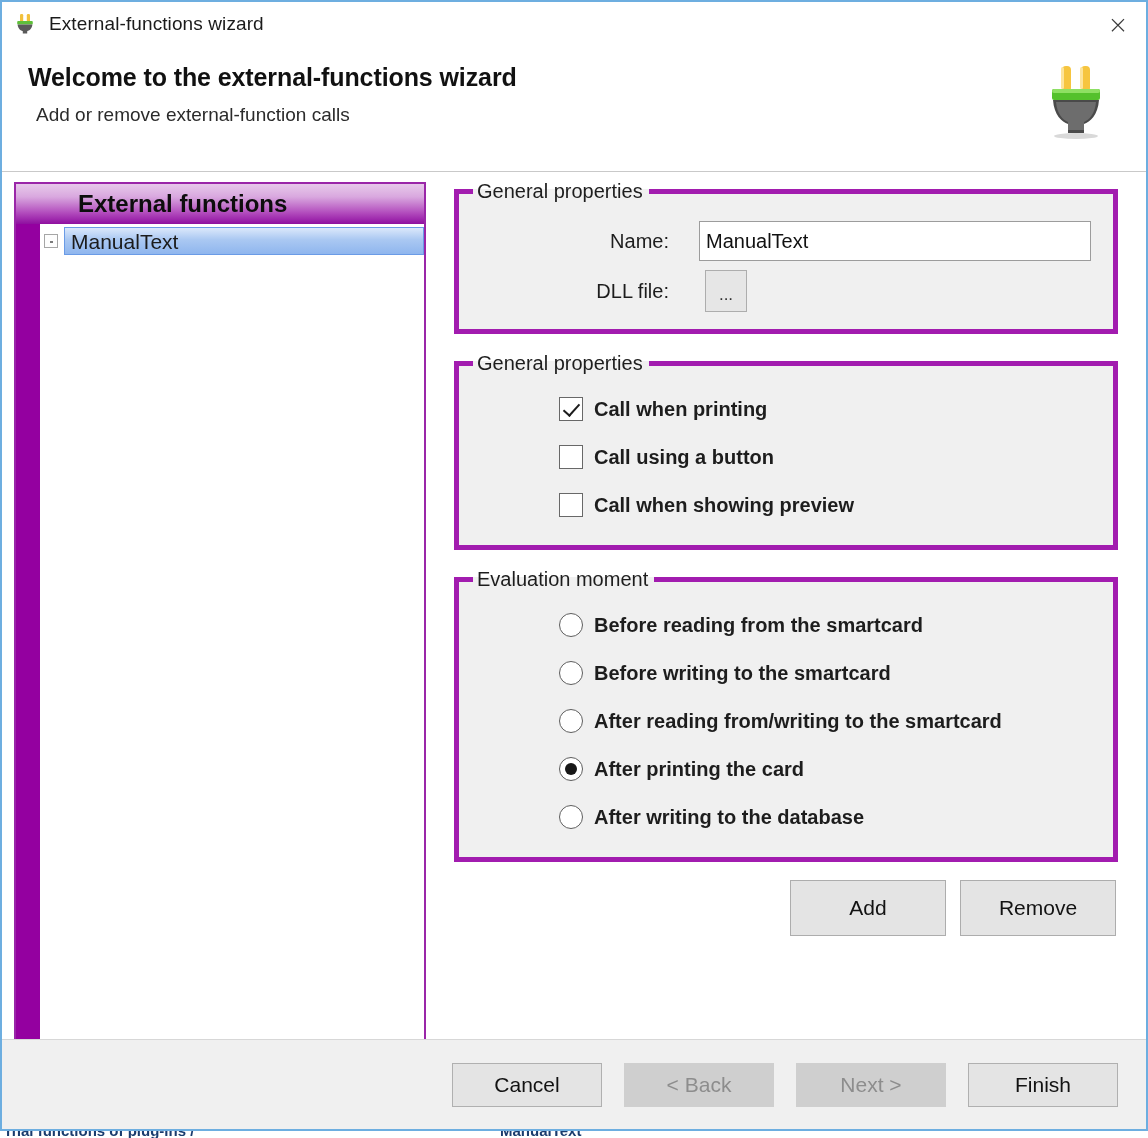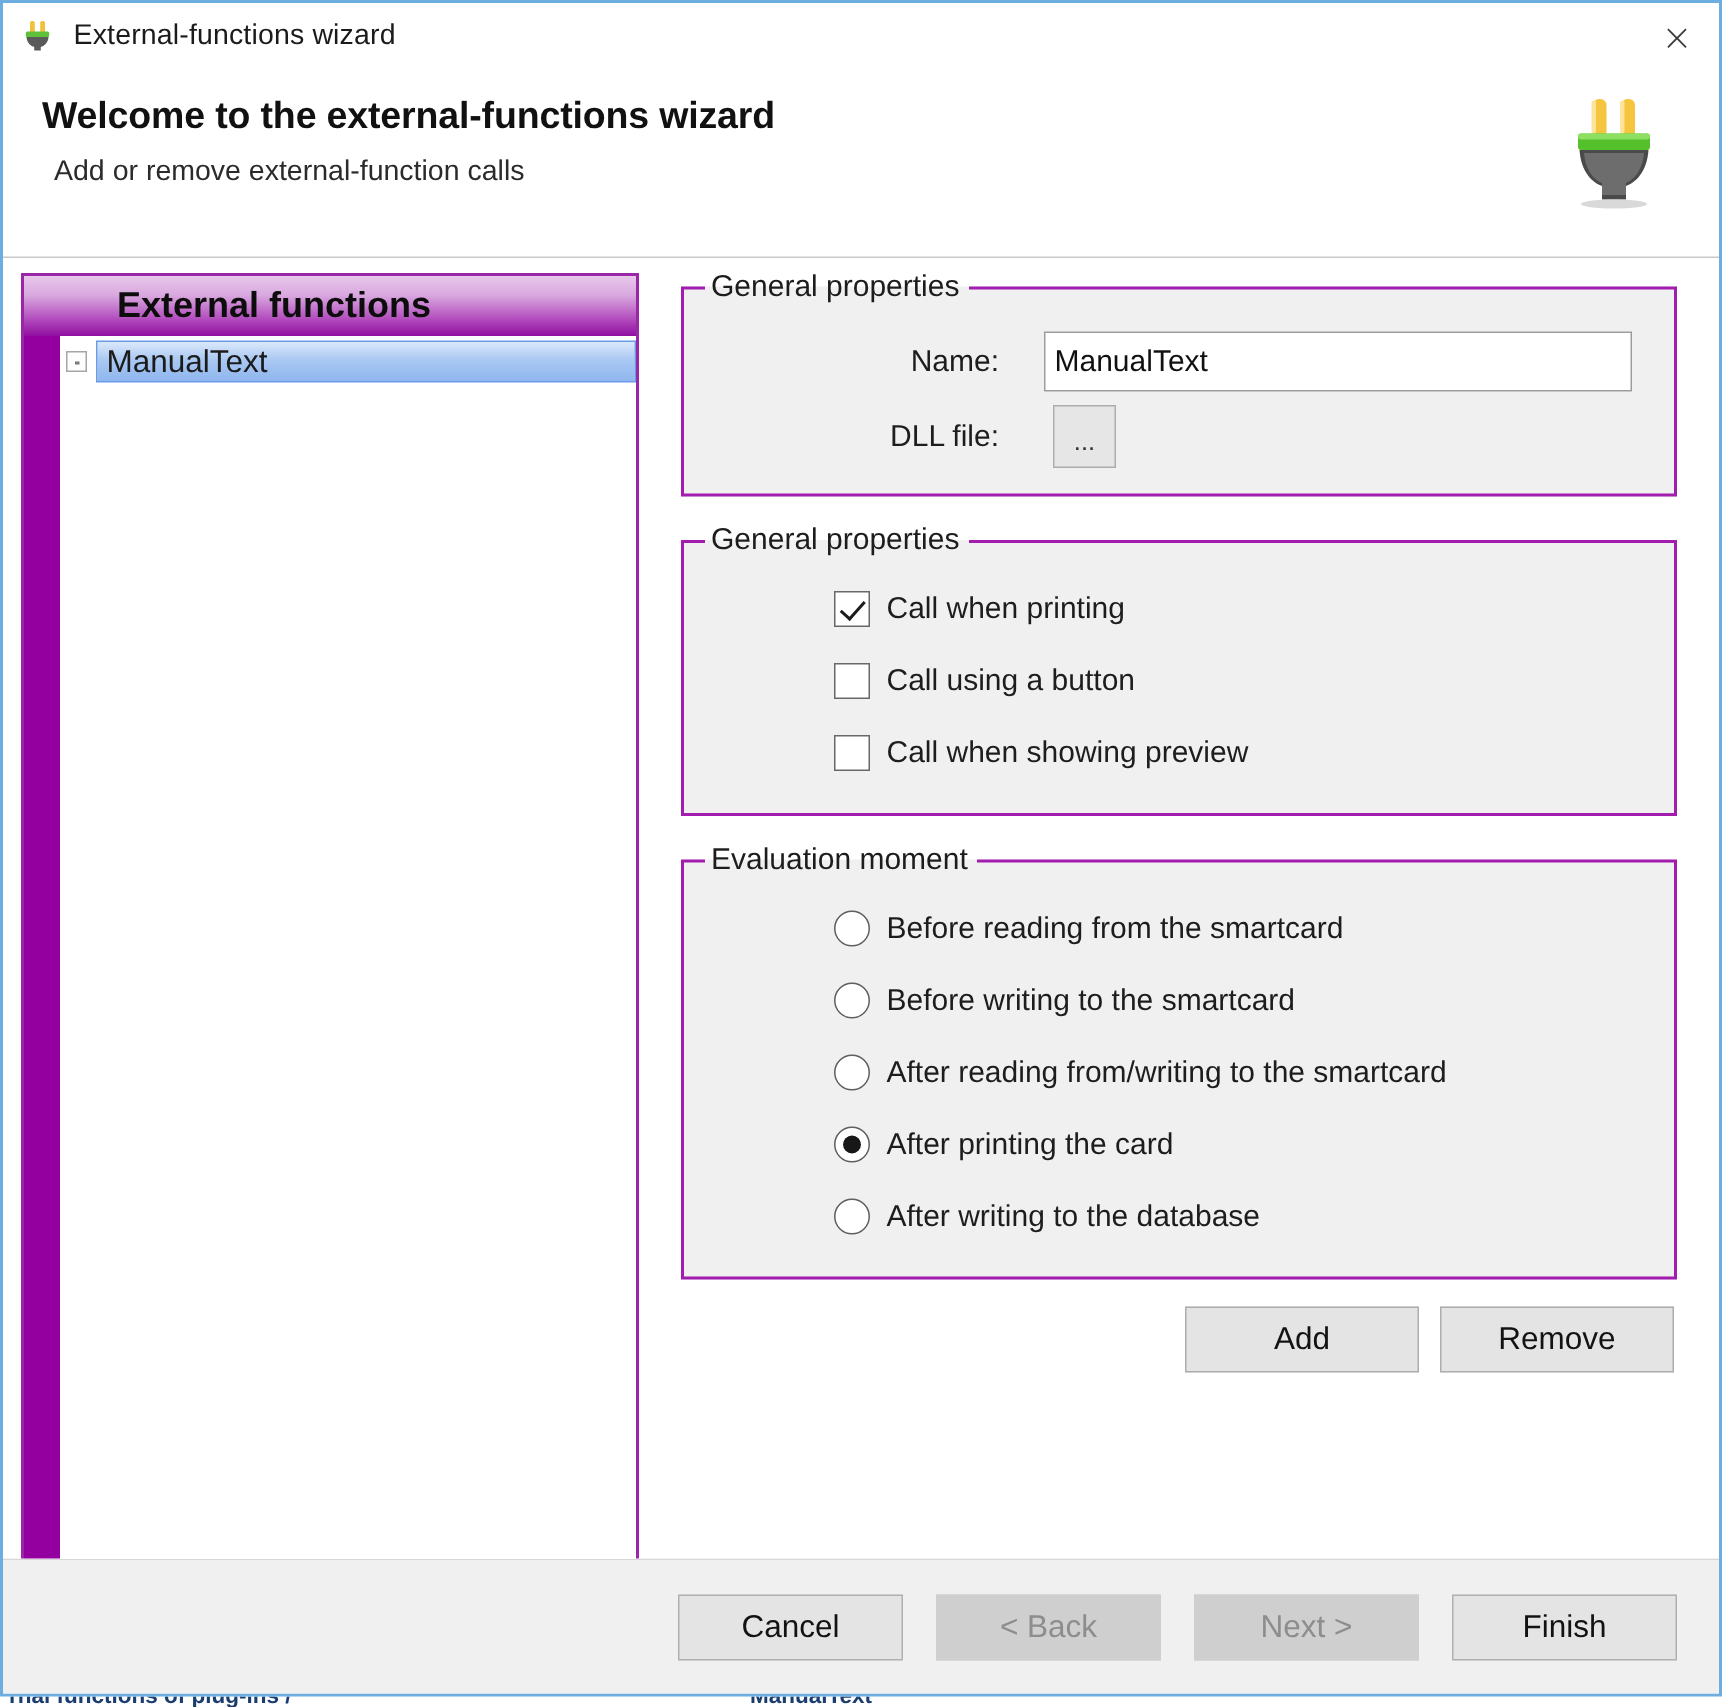--- a/index.html
+++ b/index.html
@@ -213,21 +213,21 @@
   
   .content {
     position: absolute;
     left: 452px;
     top: 8px;
     width: 664px;
     bottom: 0;
   }
 
   fieldset.group {
-    border: 2px solid #a21caf;
+    border: 5px solid #a21caf;
     border-radius: 0;
     margin: 0 0 18px 0;
     padding: 10px 14px 16px 14px;
     background: #f0f0f0;
     box-sizing: border-box;
   }
   fieldset.group > legend {
     font-size: 20px;
     color: #1d1d1d;
     padding: 0 6px 0 4px;
@@ -275,20 +275,21 @@
     padding-bottom: 6px;
     font-family: "Liberation Sans", sans-serif;
   }
 
   
   .opt-row {
     display: flex;
     align-items: center;
     height: 48px;
     padding-left: 86px;
+    font-weight: bold;
   }
   .checkbox {
     width: 24px; height: 24px;
     box-sizing: border-box;
     border: 1px solid #686868;
     background: #ffffff;
     position: relative;
     flex: 0 0 24px;
   }
   .checkbox.checked::after {
@@ -335,21 +336,21 @@
     box-sizing: border-box;
     border: 1px solid #adadad;
     background: #e4e4e4;
     font-size: 21px;
     color: #131313;
     font-family: "Liberation Sans", sans-serif;
     display: flex;
     align-items: center;
     justify-content: center;
   }
-  .btn.wide { width: 156px; height: 44px; }
+  .btn.wide { width: 156px; height: 56px; }
 
   
   .footer {
     flex: 0 0 90px;
     background: #f0f0f0;
     border-top: 1px solid #d7d7d7;
     display: flex;
     align-items: center;
     justify-content: flex-end;
     padding-right: 28px;

